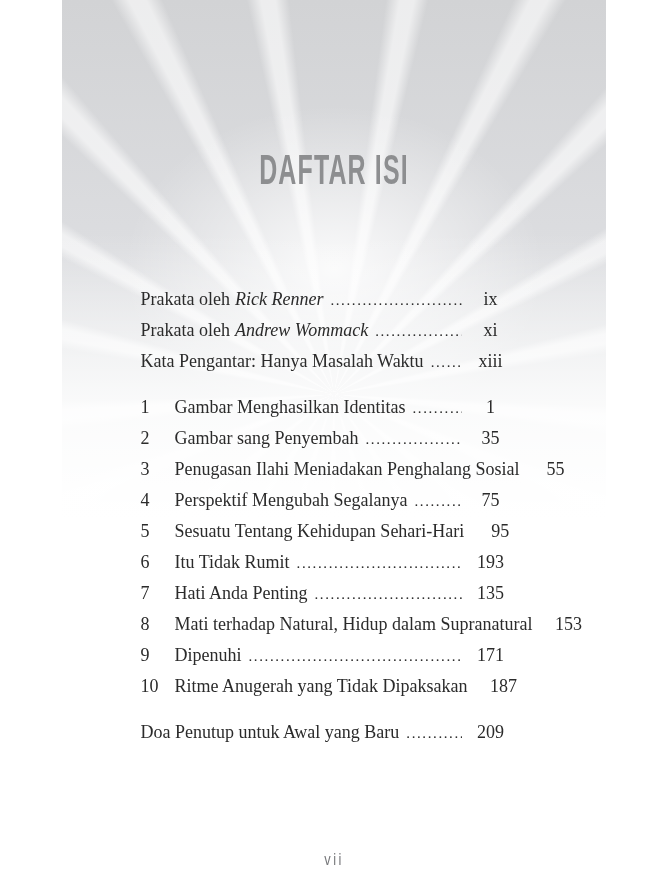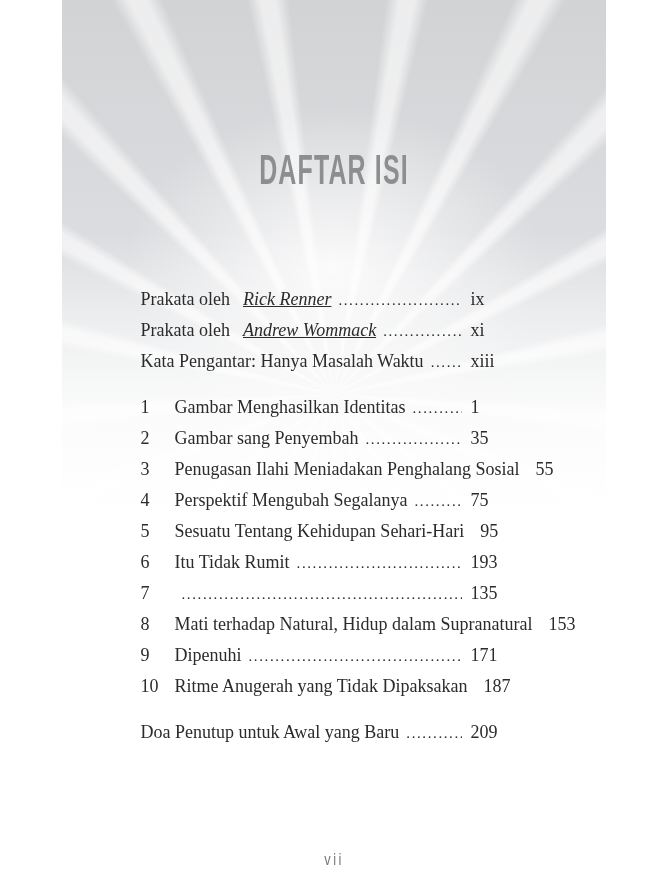--- a/index.html
+++ b/index.html
@@ -49,39 +49,39 @@
     display: flex;
     align-items: baseline;
     height: 31px;
     white-space: nowrap;
   }
   .chapters { margin-top: 15px; }
   .back-matter { margin-top: 15px; }
 
   .ch-num { flex: 0 0 34px; }
   .entry-title { flex: 0 0 auto; }
-  .fm-italic { font-style: italic; margin-left: 13px; text-decoration: underline; }
+  .fm-italic { font-style: italic; margin-left: 5px; }
   .fm-italic:empty { margin-left: 0; }
 
   .leader {
     flex: 1 1 auto;
     overflow: hidden;
     margin: 0 9px 0 7px;
     min-width: 0;
   }
   .leader::after {
     content: "..................................................................................................................................................................";
     font-size: 15px;
     letter-spacing: 1.6px;
     color: #2b2b2b;
   }
 
   .page-num {
     flex: 0 0 40px;
-    text-align: left;
+    text-align: center;
   }
 
   .folio {
     position: absolute;
     top: 851px;
     left: 0;
     width: 100%;
     text-align: center;
     font-family: "Liberation Sans", sans-serif;
     font-size: 16px;
@@ -153,20 +153,21 @@
         <span class="page-num">95</span>
       </div>
       <div class="toc-row">
         <span class="ch-num">6</span>
         <span class="entry-title">Itu Tidak Rumit</span>
         <span class="leader"></span>
         <span class="page-num">193</span>
       </div>
       <div class="toc-row">
         <span class="ch-num">7</span>
+        <span class="entry-title">Hati Anda Penting</span>
         <span class="leader"></span>
         <span class="page-num">135</span>
       </div>
       <div class="toc-row">
         <span class="ch-num">8</span>
         <span class="entry-title">Mati terhadap Natural, Hidup dalam Supranatural</span>
         <span class="leader"></span>
         <span class="page-num">153</span>
       </div>
       <div class="toc-row">

